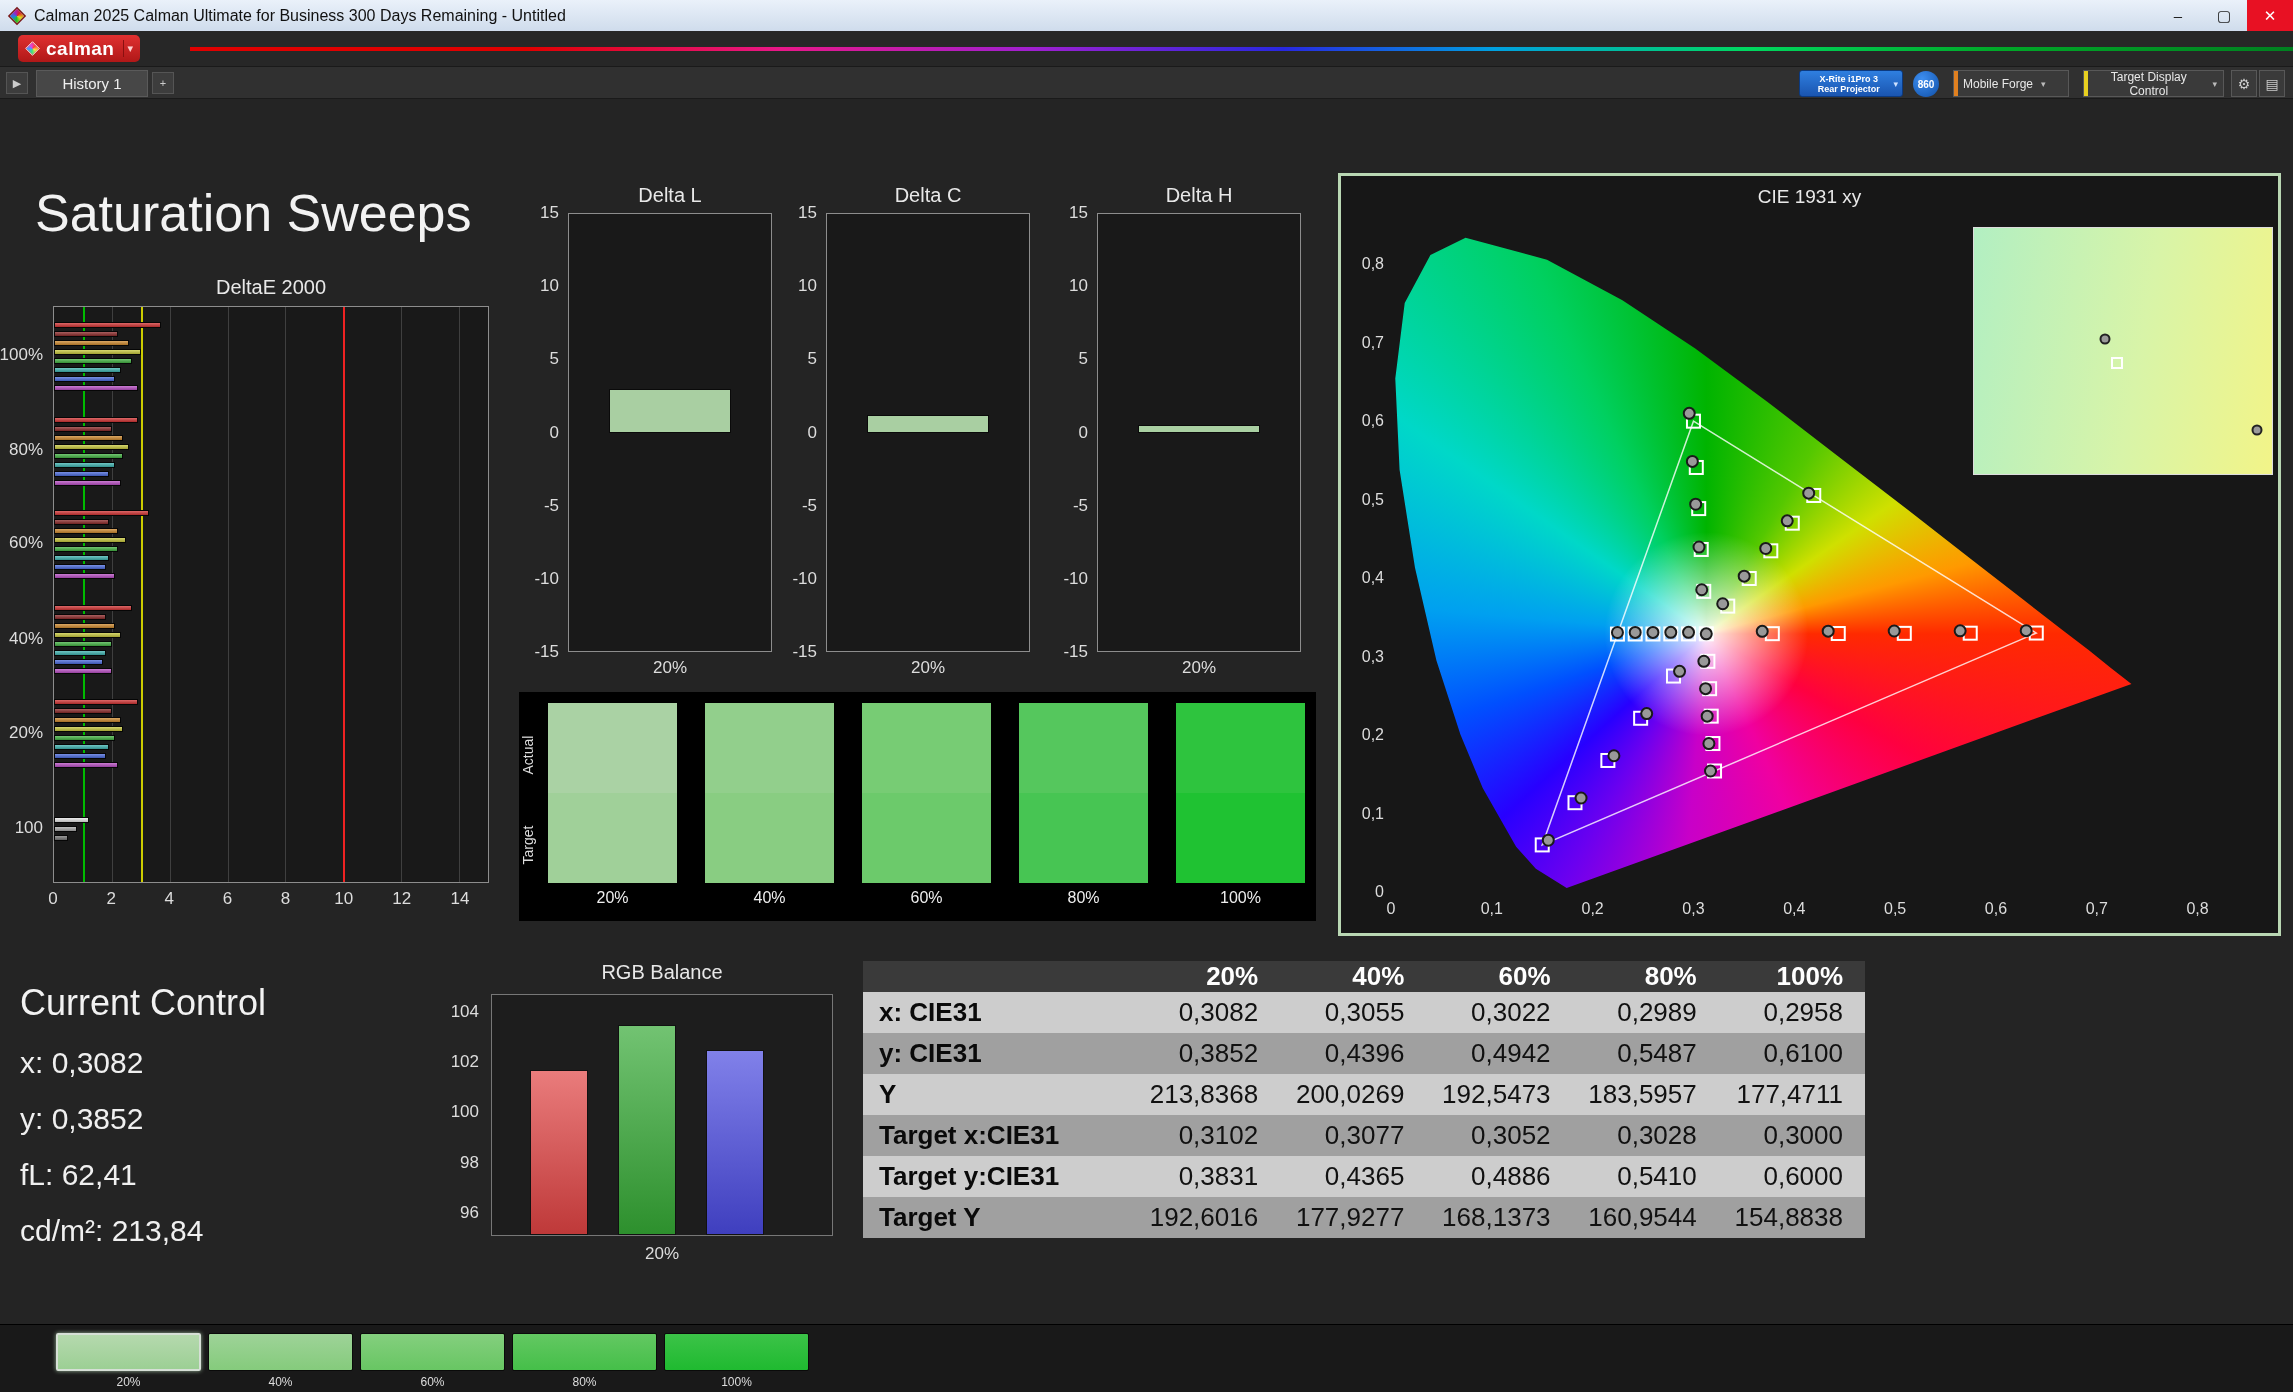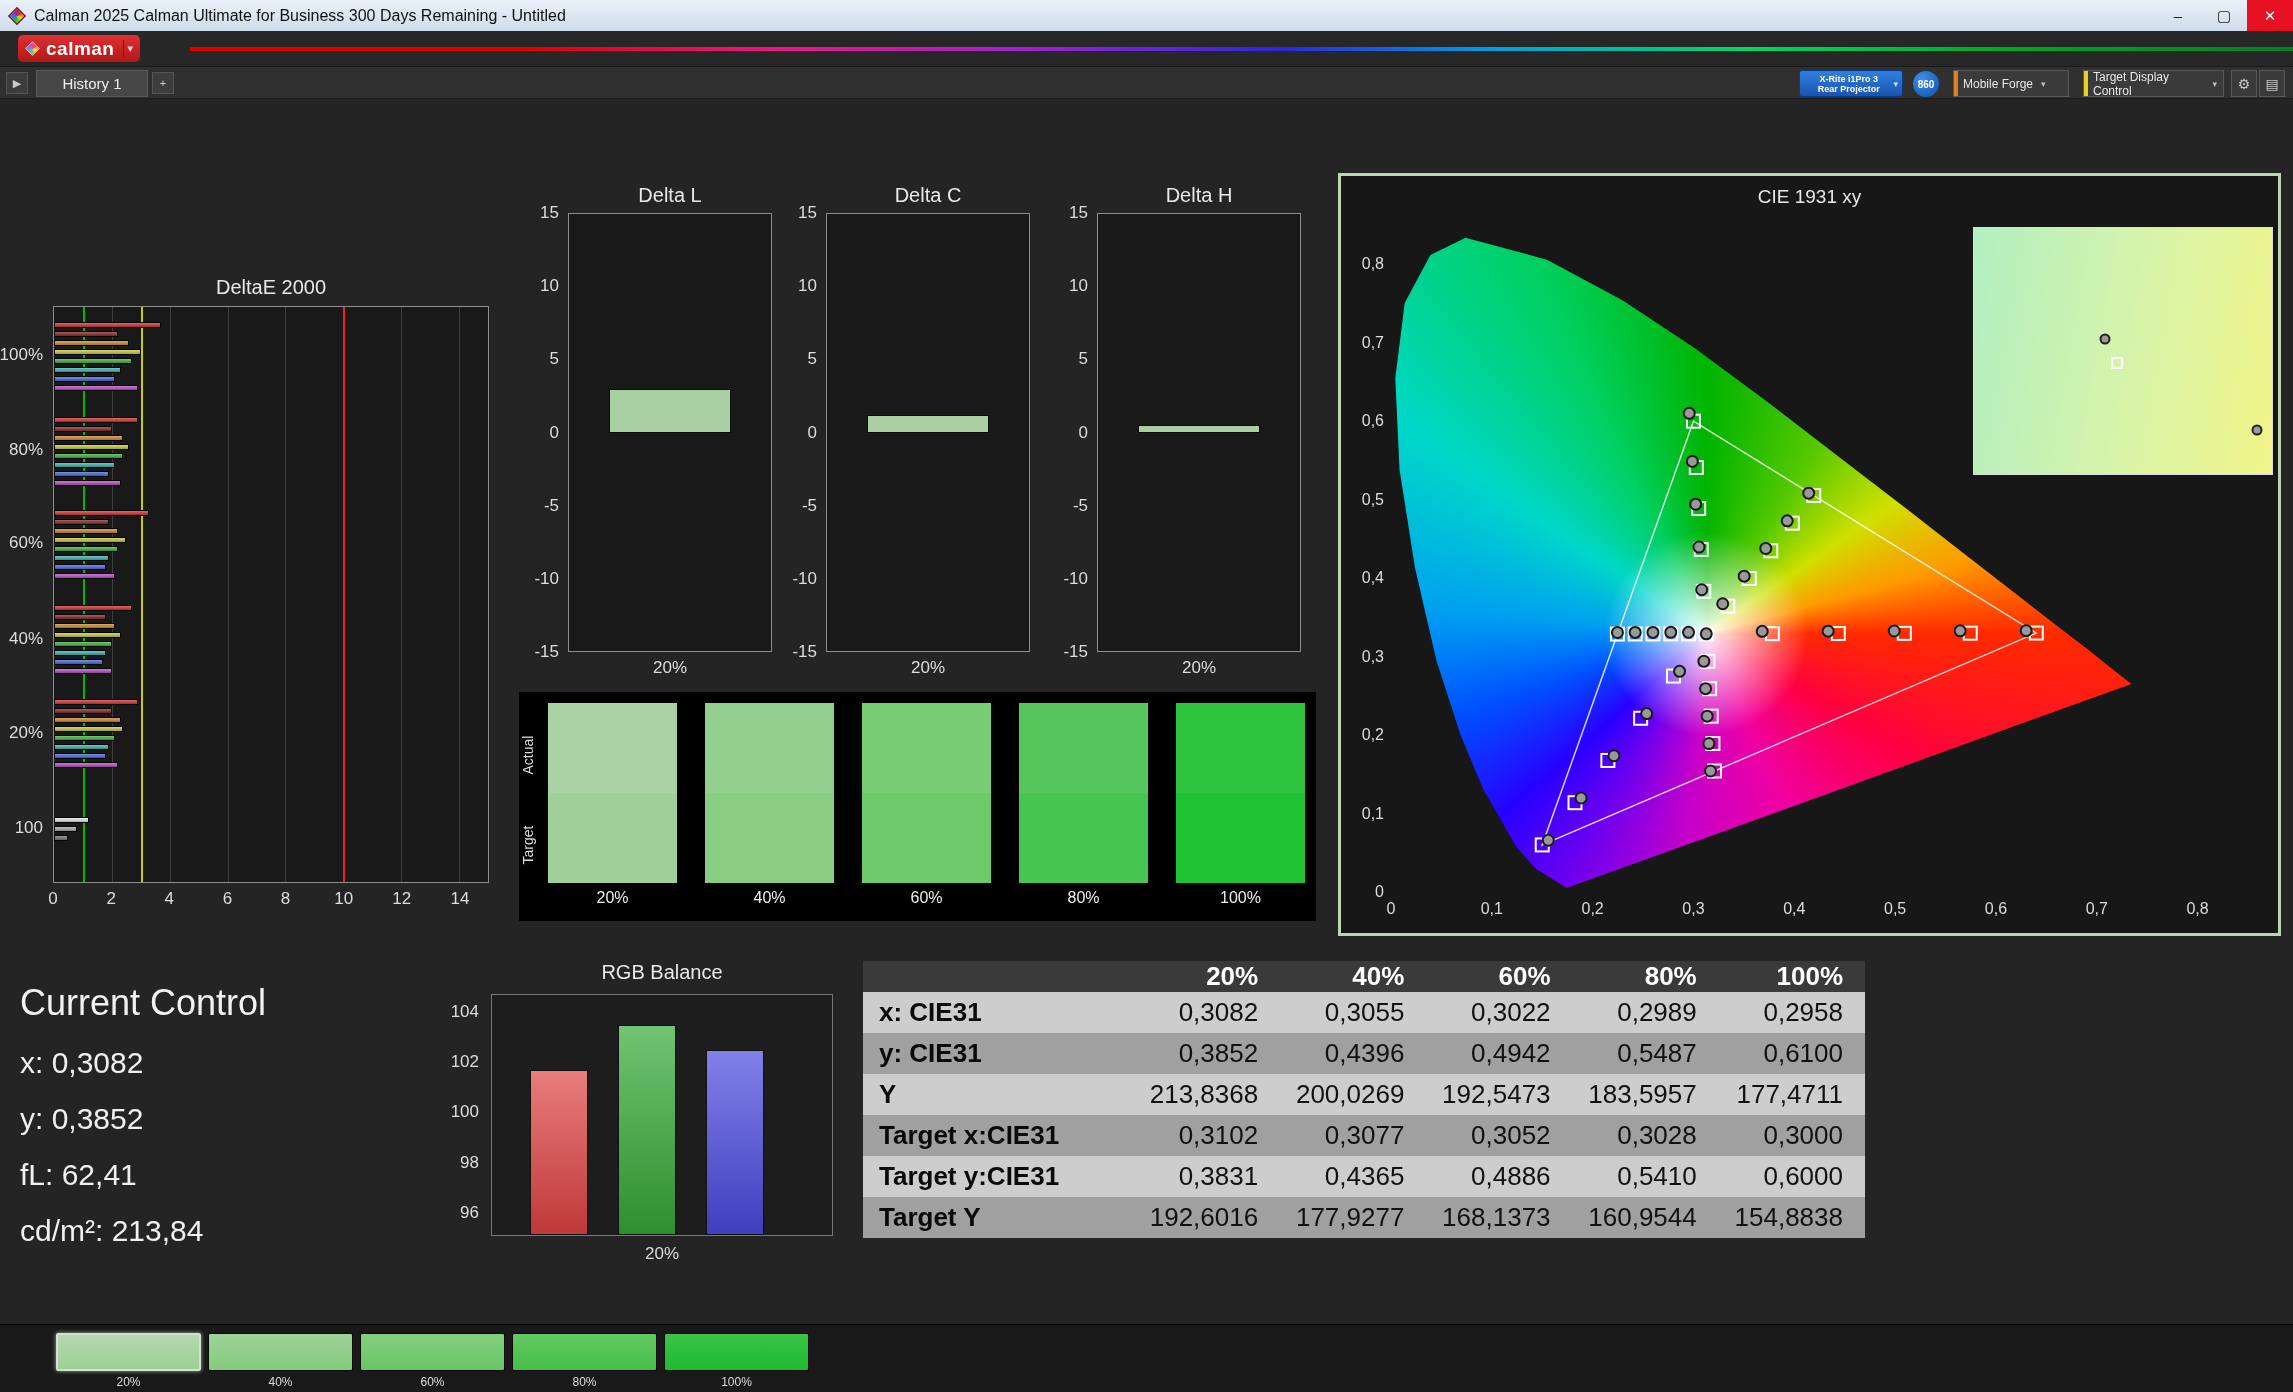--- a/index.html
+++ b/index.html
@@ -41,21 +41,21 @@
     border:1px solid #5a5a5a; color:#eee; font-size:15px; display:flex; align-items:center; justify-content:center; }
   #meter-btn { position:absolute; left:1799px; top:3px; width:104px; height:27px;
     background:linear-gradient(#2f7fe0,#1a55b0); border:1px solid #0c3a80; border-radius:3px;
     color:#fff; display:flex; align-items:center; padding:0 4px; }
   #meter-btn .meter-lines { flex:1; text-align:center; font-weight:bold; font-size:9px; line-height:10px; }
   #meter-btn .dd-arrow { font-size:9px; color:#cfe2ff; }
   #badge-860 { position:absolute; left:1913px; top:4px; width:26px; height:26px; border-radius:50%;
     background:radial-gradient(circle at 35% 30%, #3d8ef0, #1050a8); color:#fff; font-size:10px;
     display:flex; align-items:center; justify-content:center; font-weight:bold; }
   .dd-btn { position:absolute; top:3px; height:27px; background:#3a3a3a; border:1px solid #585858;
-    color:#e8e8e8; font-size:12px; display:flex; align-items:center; padding:0 6px 0 9px; }
+    color:#e8e8e8; font-size:12px; display:flex; align-items:center; padding:0 6px 0 9px;text-align:center; }
   .dd-btn .accent { position:absolute; left:0; top:0; bottom:0; width:4px; }
   .dd-btn .dd-arrow { margin-left:8px; font-size:9px; color:#bbb; }
   #source-btn { left:1953px; width:116px; }
   #display-btn { left:2083px; width:141px; }
   #gear-btn { left:2231px; } #layout-btn { left:2259px; }
   #gear-btn,#layout-btn { position:absolute; top:3px; width:26px; height:27px; background:#3a3a3a;
     border:1px solid #585858; color:#ccc; font-size:14px; display:flex; align-items:center; justify-content:center; }
 
   
   #page-title { position:absolute; left:35px; top:183px; font-size:52px; font-weight:500; color:#f2f2f2; }
@@ -206,20 +206,21 @@
       <span class="dd-arrow">▾</span>
     </div>
     <div id="gear-btn">
         <span>⚙</span>
       </div>
     <div id="layout-btn">
         <span>▤</span>
       </div>
   </div>
 
+  <div id="page-title">Saturation Sweeps</div>
 
   <div id="deltae-title" class="chart-title">DeltaE 2000</div>
   <div id="deltae-plot">
       <div class="vline" style="left: 13.3333%;"></div>
       <div class="vline" style="left: 26.6667%;"></div>
       <div class="vline" style="left: 40%;"></div>
       <div class="vline" style="left: 53.3333%;"></div>
       <div class="vline" style="left: 66.6667%;"></div>
       <div class="vline" style="left: 80%;"></div>
       <div class="vline" style="left: 93.3333%;"></div>

